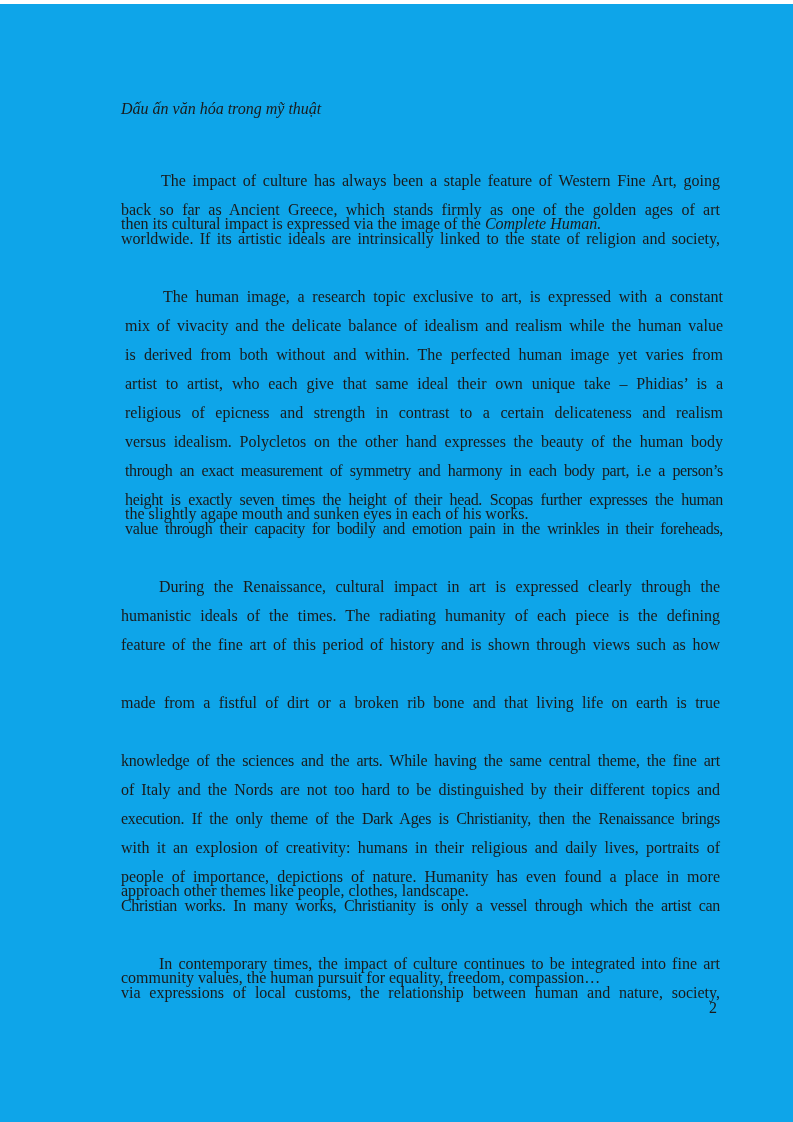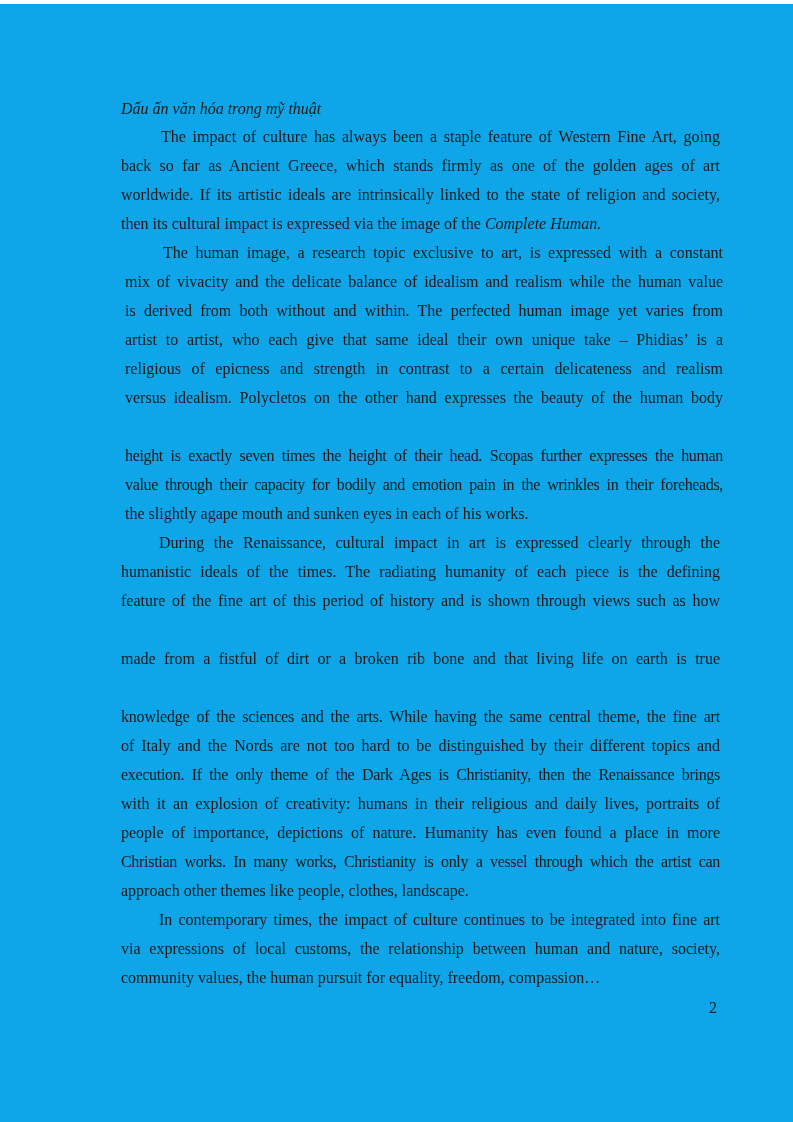--- a/index.html
+++ b/index.html
@@ -6,21 +6,21 @@
     body { width: 793px; height: 1122px; position: relative; overflow: hidden; }
     .page { position: absolute; left: 0; top: 4px; width: 793px; height: 1122px; background: #0ea5e9; }
     .line {
       position: absolute;
       font-family: "Liberation Serif", "DejaVu Serif", serif;
       font-size: 16px;
       color: #1a1a1a;
       white-space: nowrap;
       line-height: 20px;
     }
-    .just { text-align: justify; text-align-last: justify; }
+    .just { text-align: justify; text-align-last: justify; margin-top: 44px; }
     .heading { font-style: italic; }
     .page-number { position: absolute; font-family: "Liberation Serif", serif; font-size: 16px; color: #1a1a1a; line-height: 20px; }
     em { font-style: italic; }
   </style>
 </head>
 <body>
 
 <div class="page">
 
   <div class="line heading" style="left:121px; top:95px;">Dấu ấn văn hóa trong mỹ thuật</div>
@@ -29,20 +29,21 @@
   <div class="line just" style="left:121px; top:152px; width:599px;">back so far as Ancient Greece, which stands firmly as one of the golden ages of art</div>
   <div class="line just" style="left:121px; top:181px; width:599px;">worldwide. If its artistic ideals are intrinsically linked to the state of religion and society,</div>
   <div class="line" style="left:121px; top:210px;"><span>then its cultural impact is expressed via the image of the </span><em>Complete Human.</em></div>
 
   <div class="line just" style="left:163px; top:239px; width:560px;">The human image, a research topic exclusive to art, is expressed with a constant</div>
   <div class="line just" style="left:125px; top:268px; width:598px;">mix of vivacity and the delicate balance of idealism and realism while the human value</div>
   <div class="line just" style="left:125px; top:297px; width:598px;">is derived from both without and within. The perfected human image yet varies from</div>
   <div class="line just" style="left:125px; top:326px; width:598px;">artist to artist, who each give that same ideal their own unique take – Phidias’ is a</div>
   <div class="line just" style="left:125px; top:355px; width:598px;">religious of epicness and strength in contrast to a certain delicateness and realism</div>
   <div class="line just" style="left:125px; top:384px; width:598px;">versus idealism. Polycletos on the other hand expresses the beauty of the human body</div>
+  <div class="line just" style="left:125px; top:413px; width:598px; letter-spacing:-0.35px;">through an exact measurement of symmetry and harmony in each body part, i.e a person’s</div>
   <div class="line just" style="left:125px; top:442px; width:598px; letter-spacing:-0.35px;">height is exactly seven times the height of their head. Scopas further expresses the human</div>
   <div class="line just" style="left:125px; top:471px; width:598px; letter-spacing:-0.35px;">value through their capacity for bodily and emotion pain in the wrinkles in their foreheads,</div>
   <div class="line" style="left:125px; top:500px;">the slightly agape mouth and sunken eyes in each of his works.</div>
 
   <div class="line just" style="left:159px; top:529px; width:561px;">During the Renaissance, cultural impact in art is expressed clearly through the</div>
   <div class="line just" style="left:121px; top:558px; width:599px;">humanistic ideals of the times. The radiating humanity of each piece is the defining</div>
   <div class="line just" style="left:121px; top:587px; width:599px;">feature of the fine art of this period of history and is shown through views such as how</div>
   <div class="line just" style="left:121px; top:645px; width:599px;">made from a fistful of dirt or a broken rib bone and that living life on earth is true</div>
   <div class="line just" style="left:121px; top:703px; width:599px; letter-spacing:-0.2px;">knowledge of the sciences and the arts. While having the same central theme, the fine art</div>
   <div class="line just" style="left:121px; top:732px; width:599px;">of Italy and the Nords are not too hard to be distinguished by their different topics and</div>

